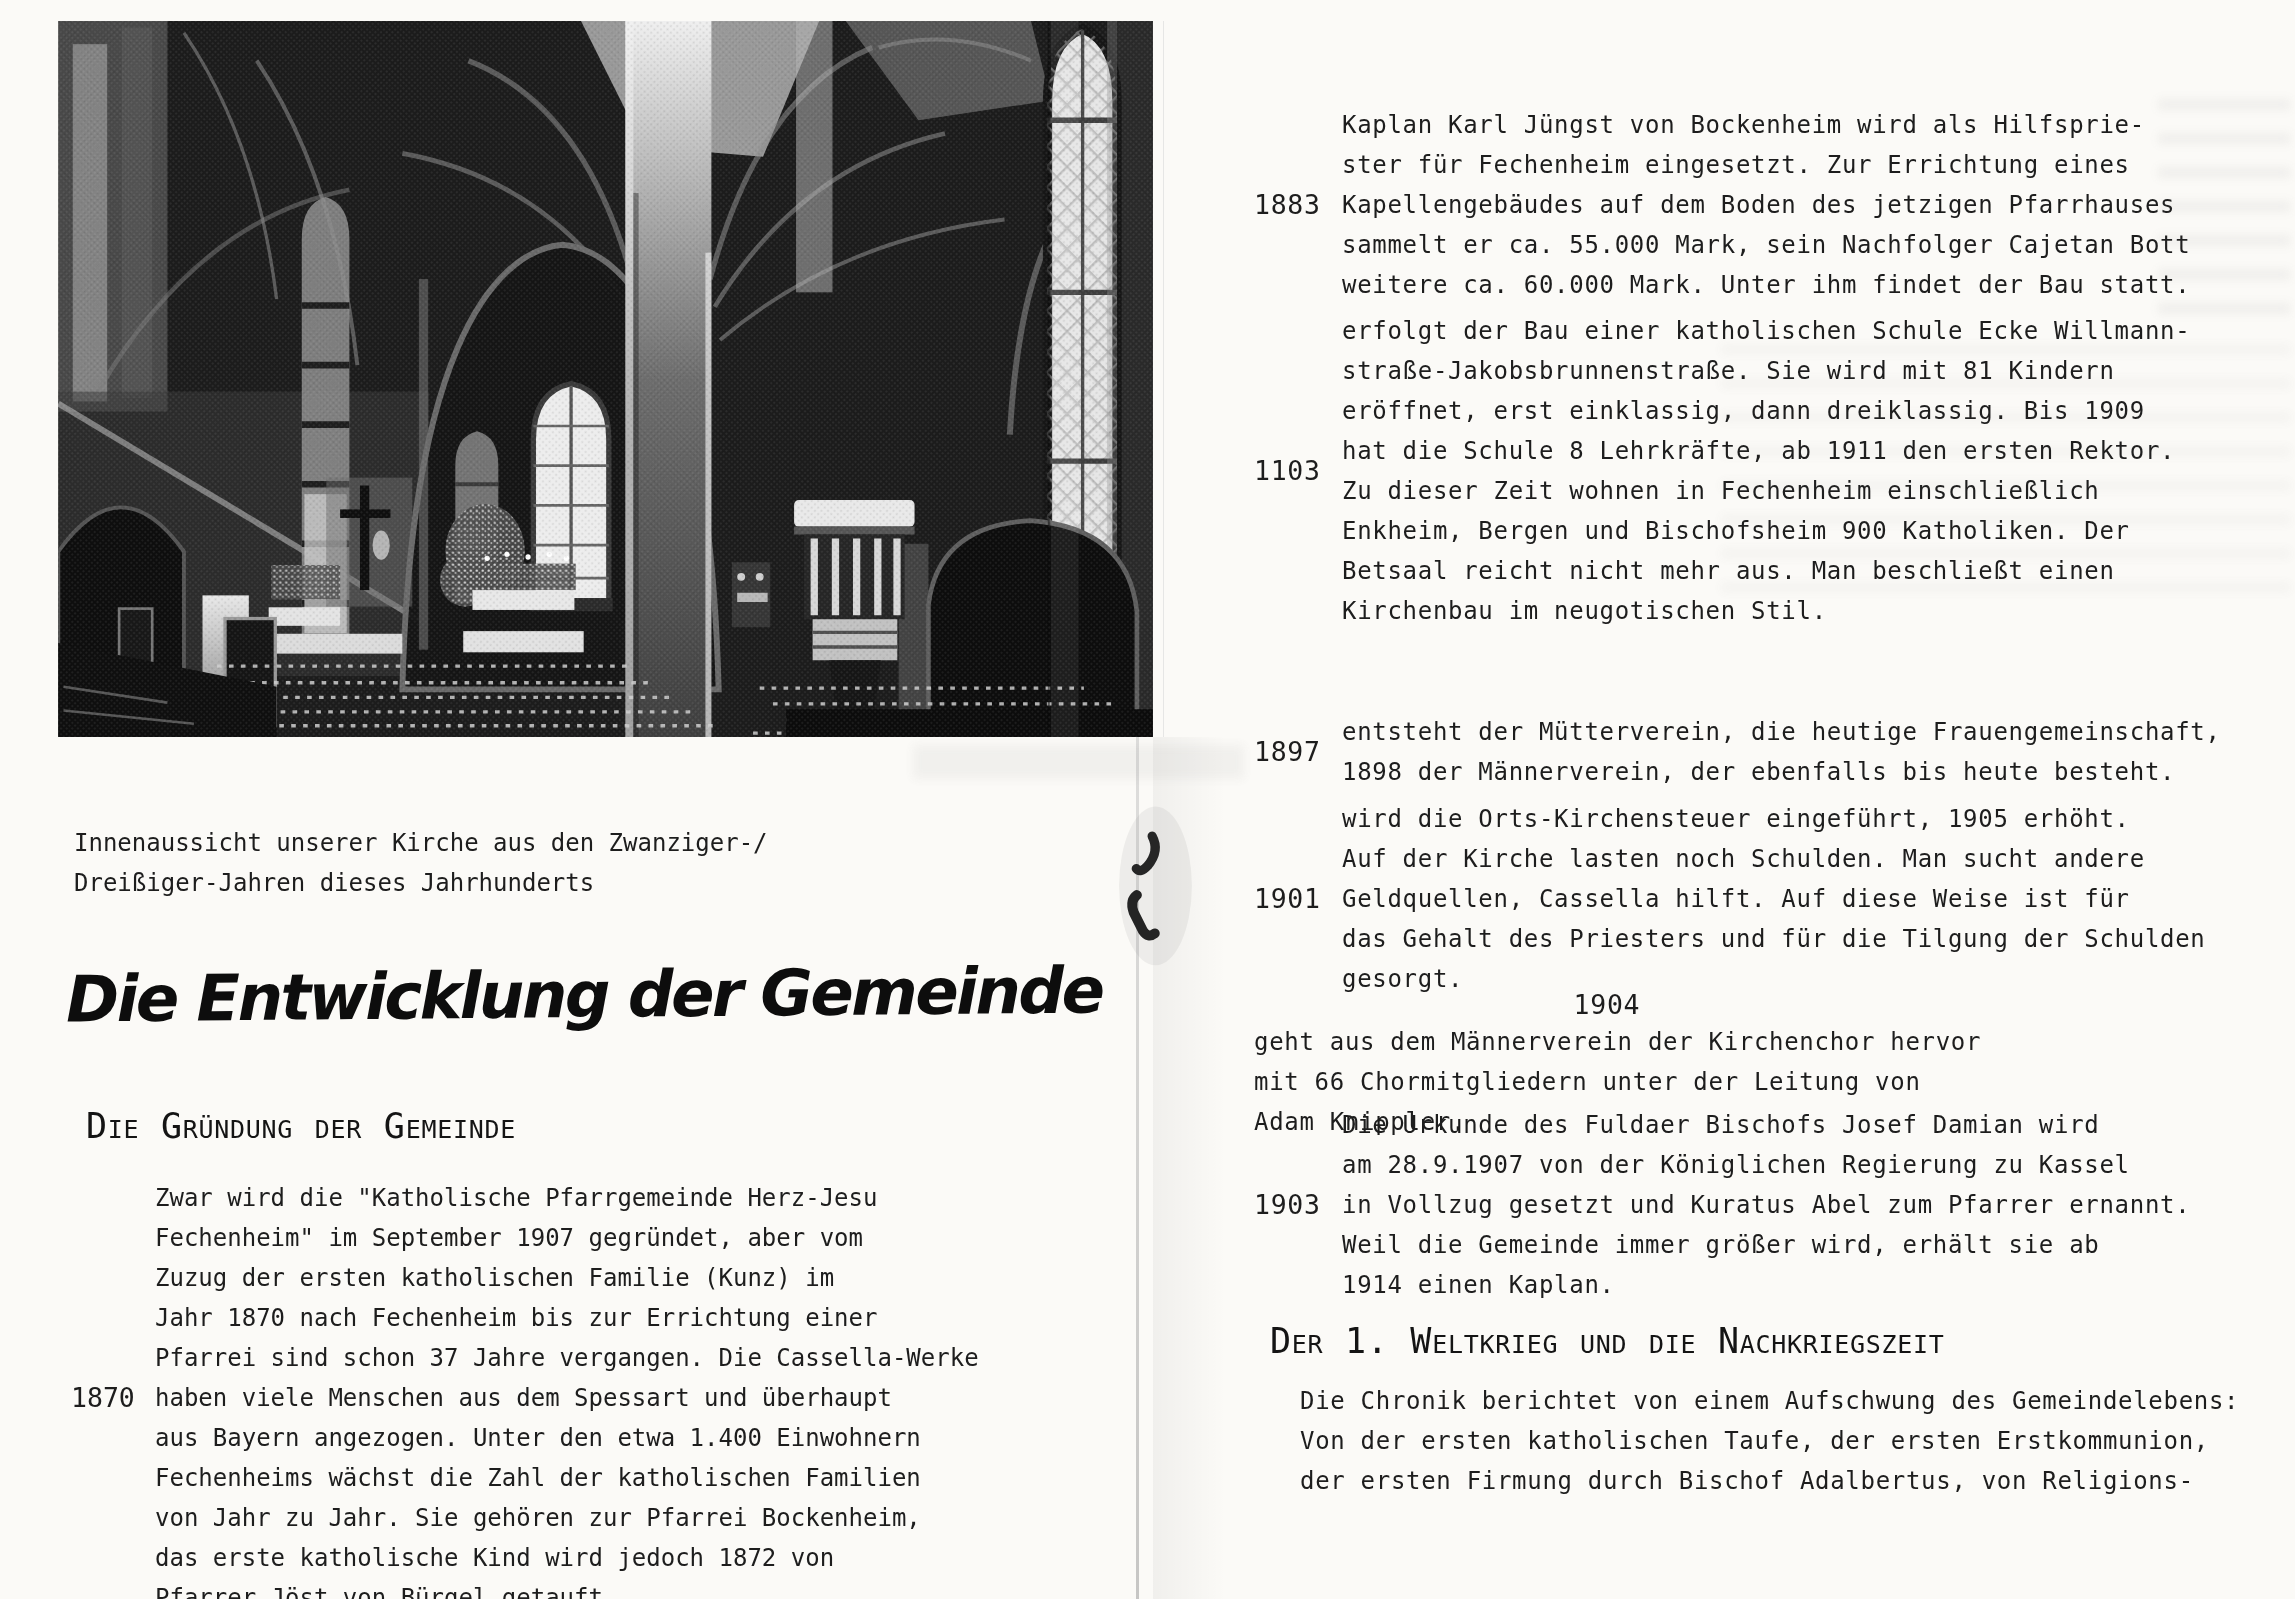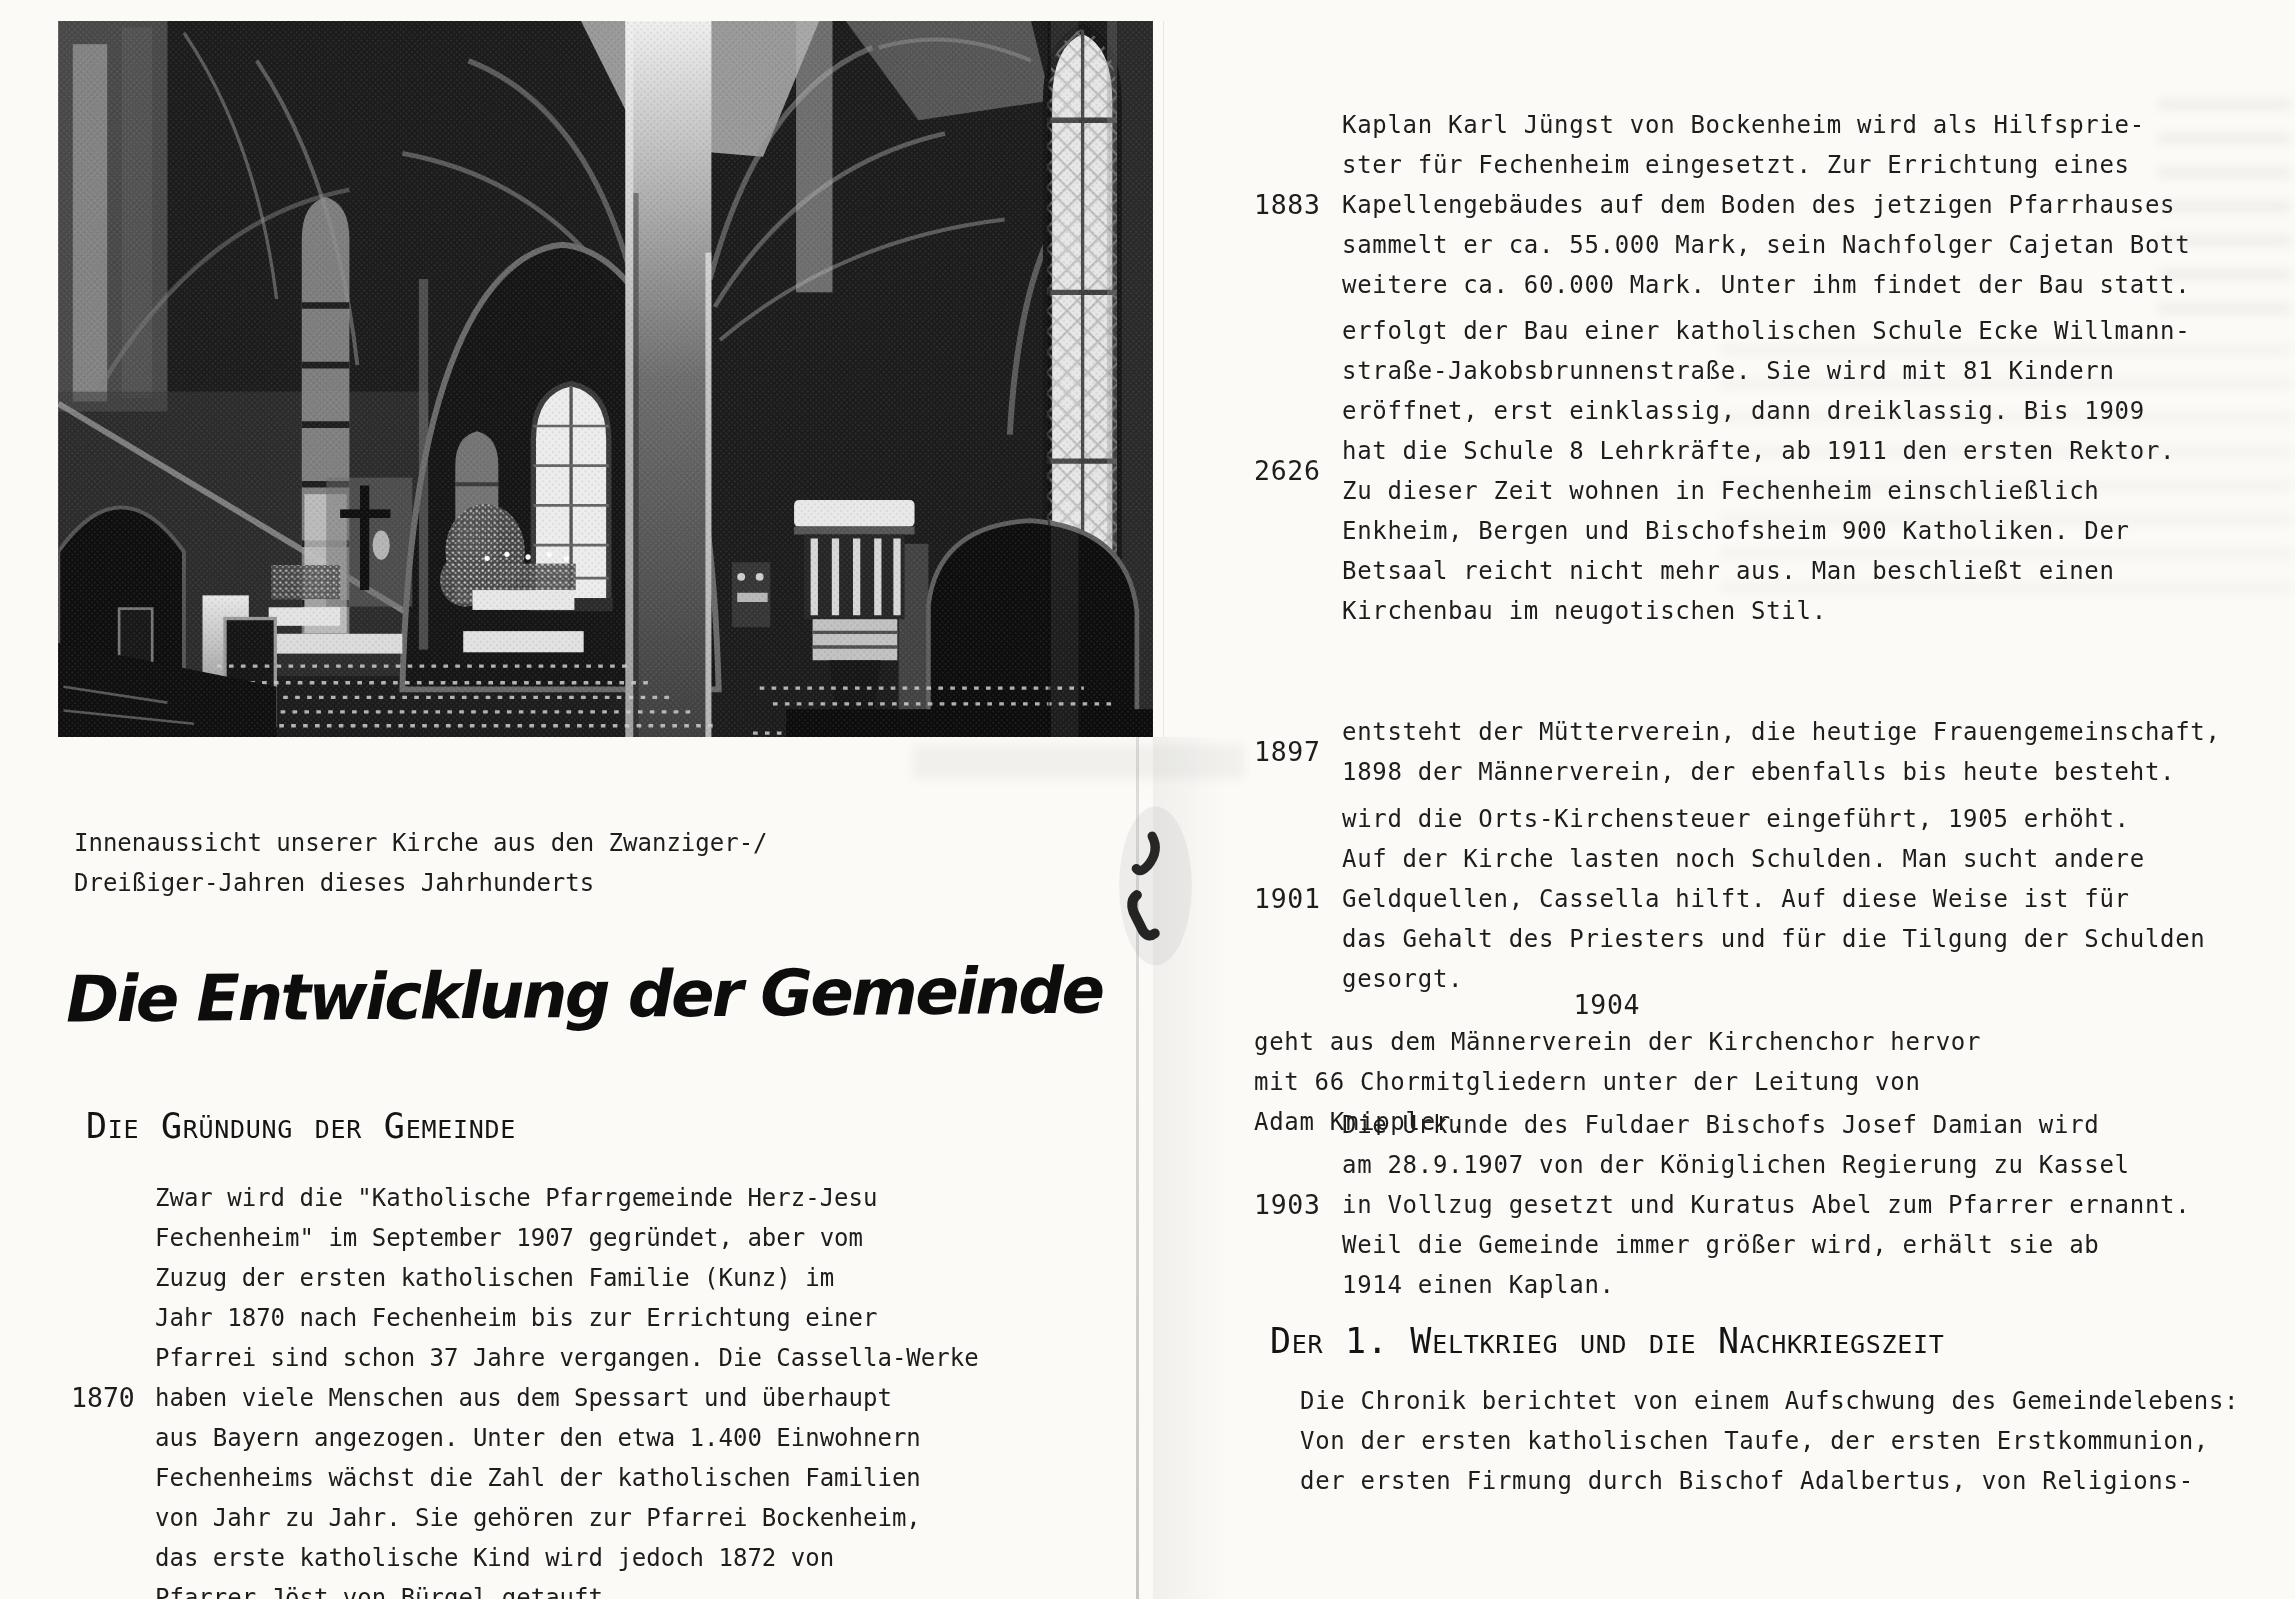--- a/index.html
+++ b/index.html
@@ -240,21 +240,21 @@
 
   <div class="entry rightcol" style="left:1254px;top:105px;">
     <span class="year">1883</span>
     <div class="mono-block">Kaplan Karl Jüngst von Bockenheim wird als Hilfsprie-
 ster für Fechenheim eingesetzt. Zur Errichtung eines
 Kapellengebäudes auf dem Boden des jetzigen Pfarrhauses
 sammelt er ca. 55.000 Mark, sein Nachfolger Cajetan Bott
 weitere ca. 60.000 Mark. Unter ihm findet der Bau statt.</div>
   </div>
   <div class="entry rightcol" style="left:1254px;top:311px;">
-    <span class="year">2626</span>
+    <span class="year">1103</span>
     <div class="mono-block">erfolgt der Bau einer katholischen Schule Ecke Willmann-
 straße-Jakobsbrunnenstraße. Sie wird mit 81 Kindern
 eröffnet, erst einklassig, dann dreiklassig. Bis 1909
 hat die Schule 8 Lehrkräfte, ab 1911 den ersten Rektor.
 Zu dieser Zeit wohnen in Fechenheim einschließlich
 Enkheim, Bergen und Bischofsheim 900 Katholiken. Der
 Betsaal reicht nicht mehr aus. Man beschließt einen
 Kirchenbau im neugotischen Stil.</div>
   </div>
   <div class="entry rightcol" style="left:1254px;top:712px;">

